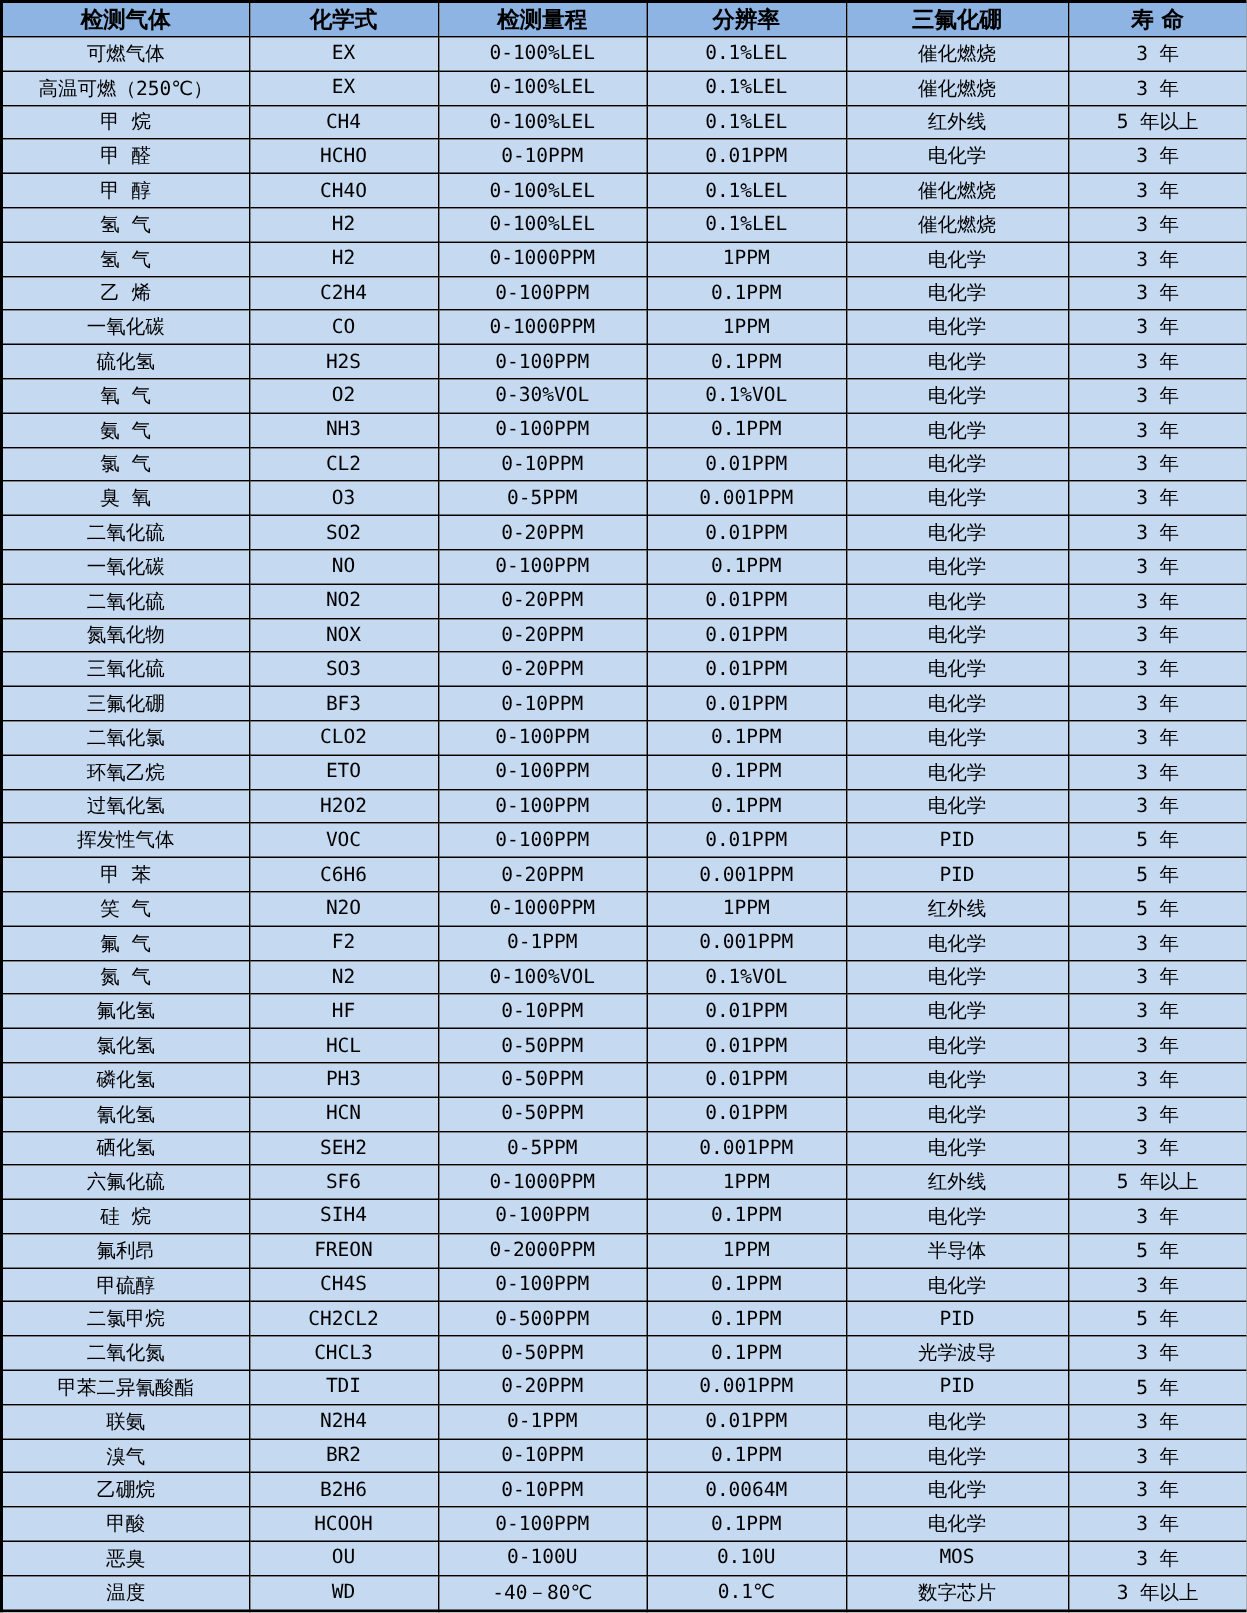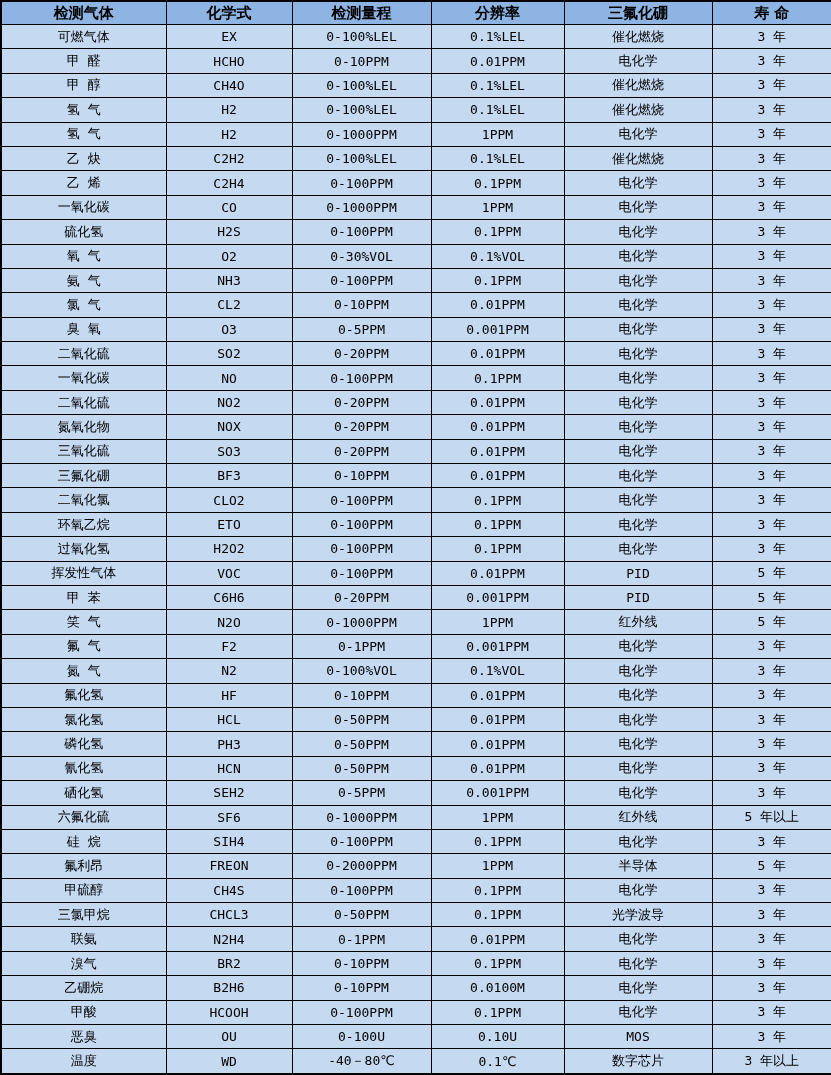--- a/index.html
+++ b/index.html
@@ -58,20 +58,36 @@
   <tbody>
       <tr>
         <td>可燃气体</td>
         <td>EX</td>
         <td>0-100%LEL</td>
         <td>0.1%LEL</td>
         <td>催化燃烧</td>
         <td>3 年</td>
       </tr>
       <tr>
+        <td>高温可燃（250℃）</td>
+        <td>EX</td>
+        <td>0-100%LEL</td>
+        <td>0.1%LEL</td>
+        <td>催化燃烧</td>
+        <td>3 年</td>
+      </tr>
+      <tr>
+        <td>甲 烷</td>
+        <td>CH4</td>
+        <td>0-100%LEL</td>
+        <td>0.1%LEL</td>
+        <td>红外线</td>
+        <td>5 年以上</td>
+      </tr>
+      <tr>
         <td>甲 醛</td>
         <td>HCHO</td>
         <td>0-10PPM</td>
         <td>0.01PPM</td>
         <td>电化学</td>
         <td>3 年</td>
       </tr>
       <tr>
         <td>甲 醇</td>
         <td>CH4O</td>
@@ -87,28 +103,20 @@
         <td>0.1%LEL</td>
         <td>催化燃烧</td>
         <td>3 年</td>
       </tr>
       <tr>
         <td>氢 气</td>
         <td>H2</td>
         <td>0-1000PPM</td>
         <td>1PPM</td>
         <td>电化学</td>
-        <td>3 年</td>
-      </tr>
-      <tr>
-        <td>乙 炔</td>
-        <td>C2H2</td>
-        <td>0-100%LEL</td>
-        <td>0.1%LEL</td>
-        <td>催化燃烧</td>
         <td>3 年</td>
       </tr>
       <tr>
         <td>乙 烯</td>
         <td>C2H4</td>
         <td>0-100PPM</td>
         <td>0.1PPM</td>
         <td>电化学</td>
         <td>3 年</td>
       </tr>
@@ -338,26 +346,42 @@
       </tr>
       <tr>
         <td>甲硫醇</td>
         <td>CH4S</td>
         <td>0-100PPM</td>
         <td>0.1PPM</td>
         <td>电化学</td>
         <td>3 年</td>
       </tr>
       <tr>
-        <td>三氯甲烷</td>
+        <td>二氯甲烷</td>
+        <td>CH2CL2</td>
+        <td>0-500PPM</td>
+        <td>0.1PPM</td>
+        <td>PID</td>
+        <td>5 年</td>
+      </tr>
+      <tr>
+        <td>二氧化氮</td>
         <td>CHCL3</td>
         <td>0-50PPM</td>
         <td>0.1PPM</td>
         <td>光学波导</td>
         <td>3 年</td>
+      </tr>
+      <tr>
+        <td>甲苯二异氰酸酯</td>
+        <td>TDI</td>
+        <td>0-20PPM</td>
+        <td>0.001PPM</td>
+        <td>PID</td>
+        <td>5 年</td>
       </tr>
       <tr>
         <td>联氨</td>
         <td>N2H4</td>
         <td>0-1PPM</td>
         <td>0.01PPM</td>
         <td>电化学</td>
         <td>3 年</td>
       </tr>
       <tr>
@@ -365,21 +389,21 @@
         <td>BR2</td>
         <td>0-10PPM</td>
         <td>0.1PPM</td>
         <td>电化学</td>
         <td>3 年</td>
       </tr>
       <tr>
         <td>乙硼烷</td>
         <td>B2H6</td>
         <td>0-10PPM</td>
-        <td>0.0100M</td>
+        <td>0.0064M</td>
         <td>电化学</td>
         <td>3 年</td>
       </tr>
       <tr>
         <td>甲酸</td>
         <td>HCOOH</td>
         <td>0-100PPM</td>
         <td>0.1PPM</td>
         <td>电化学</td>
         <td>3 年</td>

